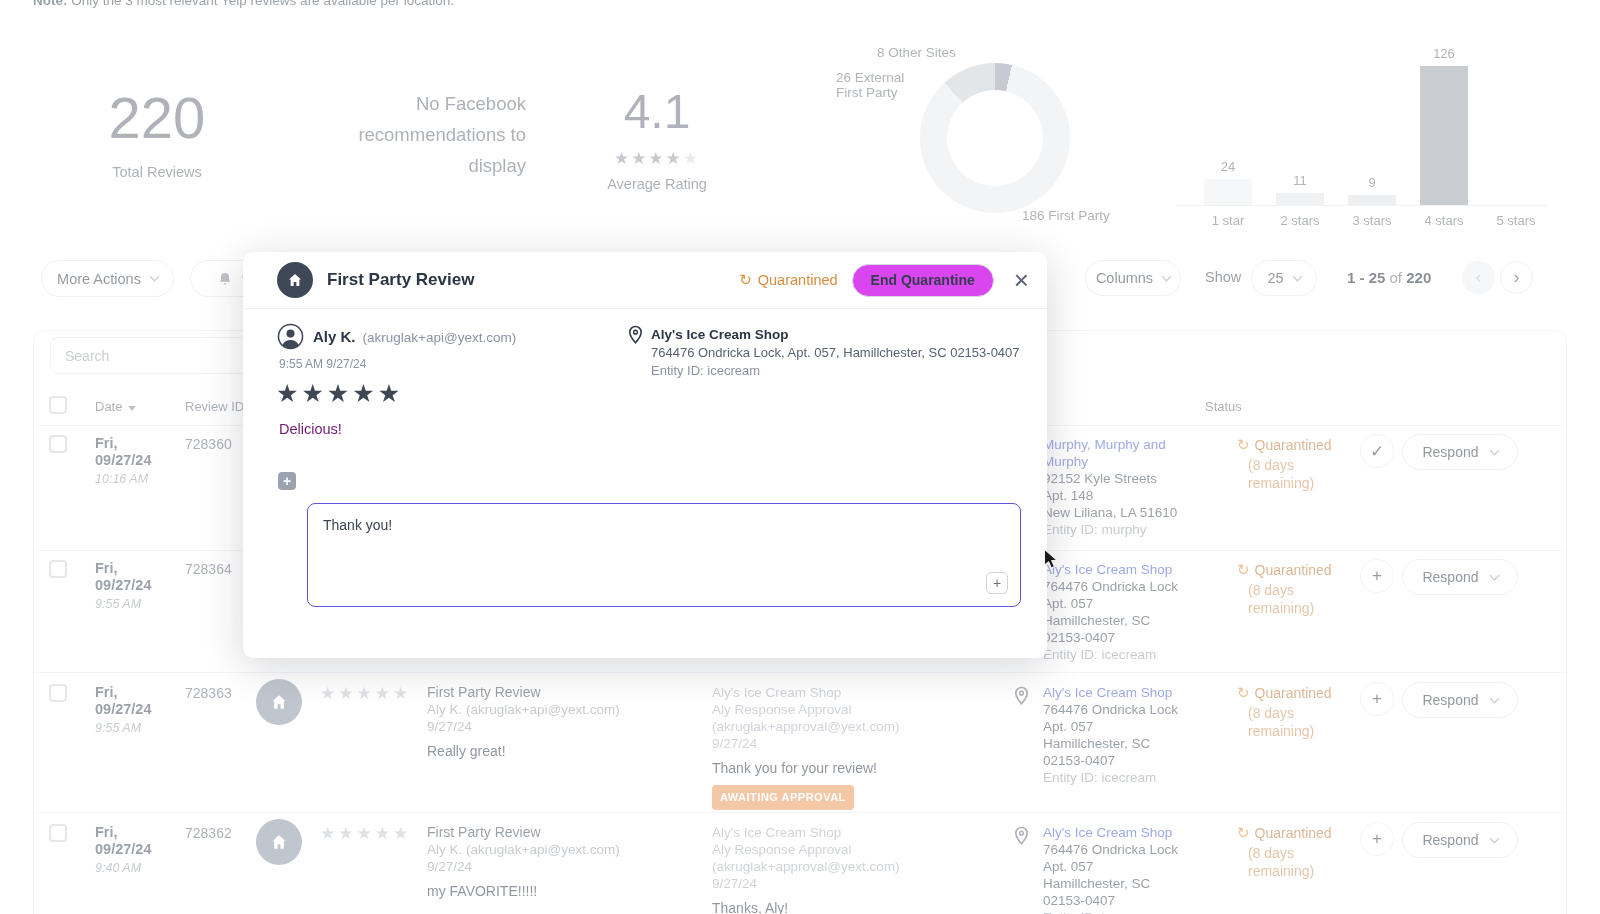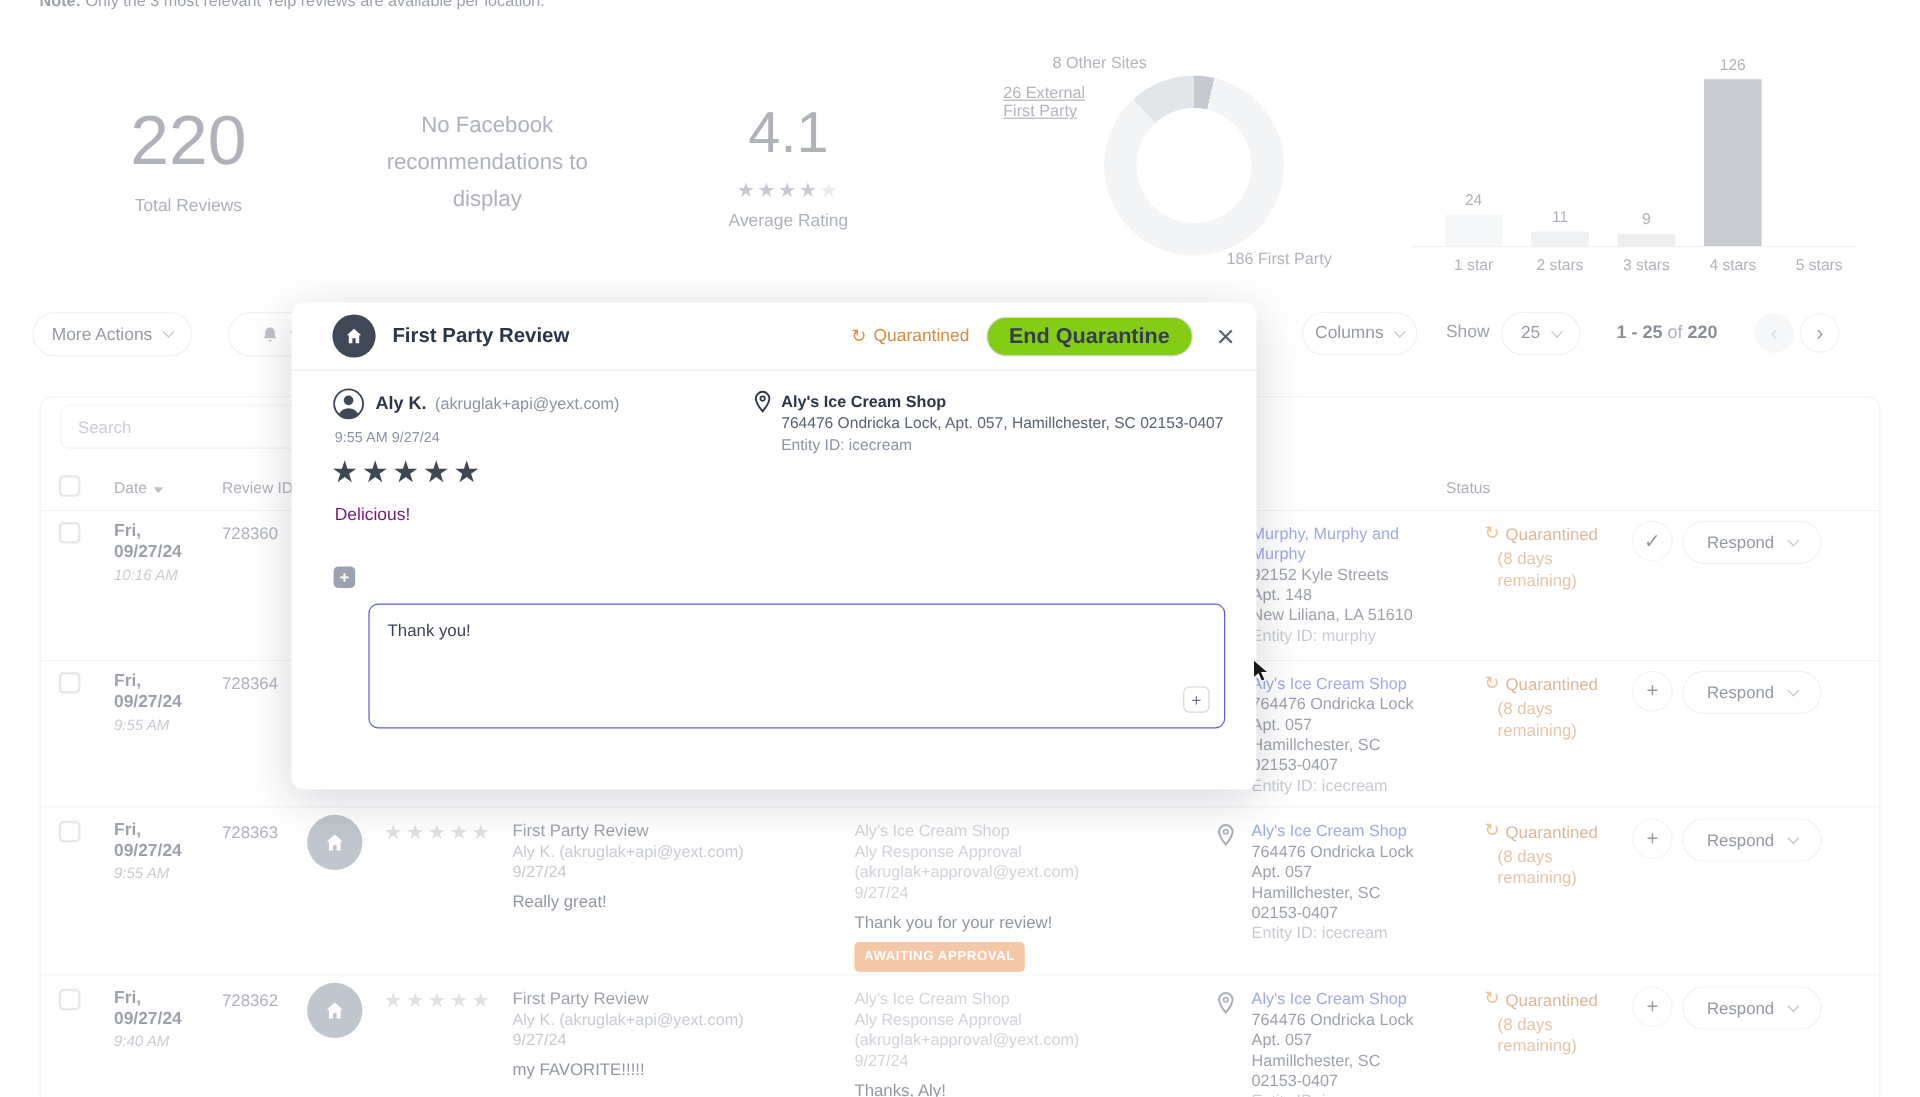--- a/index.html
+++ b/index.html
@@ -90,22 +90,22 @@
   .fade { position:absolute; inset:0; background:rgba(255,255,255,0.45); z-index:5; pointer-events:none; }
 
   
   .modal { position:absolute; left:243px; top:252px; width:804px; height:406px; background:#fff; border-radius:10px;
            box-shadow:0 8px 40px rgba(20,30,50,0.18); z-index:10; }
   .m-head { position:relative; height:57px; border-bottom:1px solid #eceef0; display:flex; align-items:center;
             padding:0 18px 0 34px; gap:14px; }
   .m-avatar { width:36px; height:36px; border-radius:50%; background:#3f4856; display:flex; align-items:center; justify-content:center; }
   .m-title { font-size:17px; font-weight:bold; color:#2c3546; flex:1; }
   .q-badge { display:flex; align-items:center; gap:6px; font-size:14.5px; color:#d78b3f; }
-  .endq { height:33px; padding:0 18px; border-radius:17px; background:#84cc16; border:1px solid #d6dae0;
-          font-size:18px; font-weight:bold; color:#333d4d; cursor:pointer; font-family:"Liberation Sans",sans-serif; }
+  .endq { height:33px; padding:0 18px; border-radius:17px; background:#d946ef; border:1px solid #d6dae0;
+          font-size:14px; font-weight:bold; color:#333d4d; cursor:pointer; font-family:"Liberation Sans",sans-serif; }
   .m-close { background:none; border:none; font-size:26px; color:#5a6372; cursor:pointer; line-height:1; margin-left:6px; }
   .m-body { position:relative; height:349px; }
   .u-avatar { position:absolute; left:34px; top:14px; width:27px; height:27px; }
   .m-author { position:absolute; left:70px; top:19px; font-size:15px; color:#2c3546; font-weight:bold; }
   .m-email { font-weight:normal; color:#8b93a2; font-size:13.5px; margin-left:7px; }
   .m-time { position:absolute; left:36px; top:48px; font-size:12px; color:#8b93a2; }
   .m-stars { position:absolute; left:33px; top:70px; font-size:25px; letter-spacing:3px; color:#3e4754; }
   .m-review { position:absolute; left:36px; top:112px; font-size:14.5px; color:#701a75; }
   .m-pin { position:absolute; left:384px; top:16px; width:17px; height:20px; }
   .m-loc-name { position:absolute; left:408px; top:18px; font-size:13.5px; font-weight:bold; color:#2c3546; }
@@ -132,36 +132,36 @@
 
   <div class="bg">
 
     <div class="abs note">
       <b>Note:</b><span> Only the 3 most relevant Yelp reviews are available per location.</span>
     </div>
 
     <div class="abs big-stat" style="left:77px;top:84px;width:160px;font-size:58px;">220</div>
     <div class="abs stat-label" style="left:77px;top:164px;width:160px;">Total Reviews</div>
 
-    <div class="abs fb-msg" style="left:286px;top:88px;width:240px;">No Facebook
+    <div class="abs fb-msg" style="left:286px;top:88px;width:240px;text-align:right;">No Facebook
 recommendations to
 display</div>
 
     <div class="abs big-stat" style="left:587px;top:84px;width:140px;font-size:48px;">4.1</div>
     <div class="abs avg-stars" style="left:587px;top:148px;width:140px;">
       <span class="star-filled">★★★★</span><span class="star-empty">★</span>
     </div>
     <div class="abs stat-label" style="left:587px;top:176px;width:140px;">Average Rating</div>
 
     <div class="abs donut">
       <div style="position: absolute; inset: 0px; border-radius: 50%; background: conic-gradient(rgb(154, 161, 171) 0deg, rgb(154, 161, 171) 13.0909deg, rgb(233, 235, 238) 13.0909deg, rgb(233, 235, 238) 317.455deg, rgb(204, 209, 215) 317.455deg, rgb(204, 209, 215) 360deg);"></div>
       <div class="donut-hole"></div>
     </div>
     <div class="abs donut-label" style="left:877px;top:45px;">8 Other Sites</div>
-    <div class="abs donut-label" style="left:836px;top:70px;text-decoration:underline;">26 External
+    <div class="abs donut-label" style="left:836px;top:70px;">26 External
 First Party</div>
     <div class="abs donut-label" style="left:1022px;top:208px;">186 First Party</div>
 
     <div class="abs bar-chart">
         <div class="bar-col">
           <span class="bar-value">24</span>
           <div class="bar-rect" style="height: 26px; background: rgb(238, 240, 242);"></div>
         </div>
         <div class="bar-col">
           <span class="bar-value">11</span>
@@ -178,21 +178,21 @@
       </div>
     <div class="abs bar-base"></div>
     <div class="abs bar-labels">
         <span>1 star</span>
         <span>2 stars</span>
         <span>3 stars</span>
         <span>4 stars</span>
         <span>5 stars</span>
       </div>
 
-    <div class="abs pill" style="left:27px;top:260px;width:133px;height:37px;text-align:center;">
+    <div class="abs pill" style="left:41px;top:260px;width:133px;height:37px;text-align:center;">
       <span>More Actions</span>
         <span class="chev"></span>
     </div>
     <div class="abs pill" style="left:190px;top:260px;width:86px;height:37px;">
       <svg width="16" height="16" viewBox="0 0 24 24">
           <path d="M12 3a6 6 0 0 0-6 6v4l-1.6 3.2h15.2L18 13V9a6 6 0 0 0-6-6z" fill="#8a919c"></path>
           <path d="M10 18.5a2 2 0 0 0 4 0z" fill="#8a919c"></path>
         </svg>
       <span class="chev"></span>
     </div>

